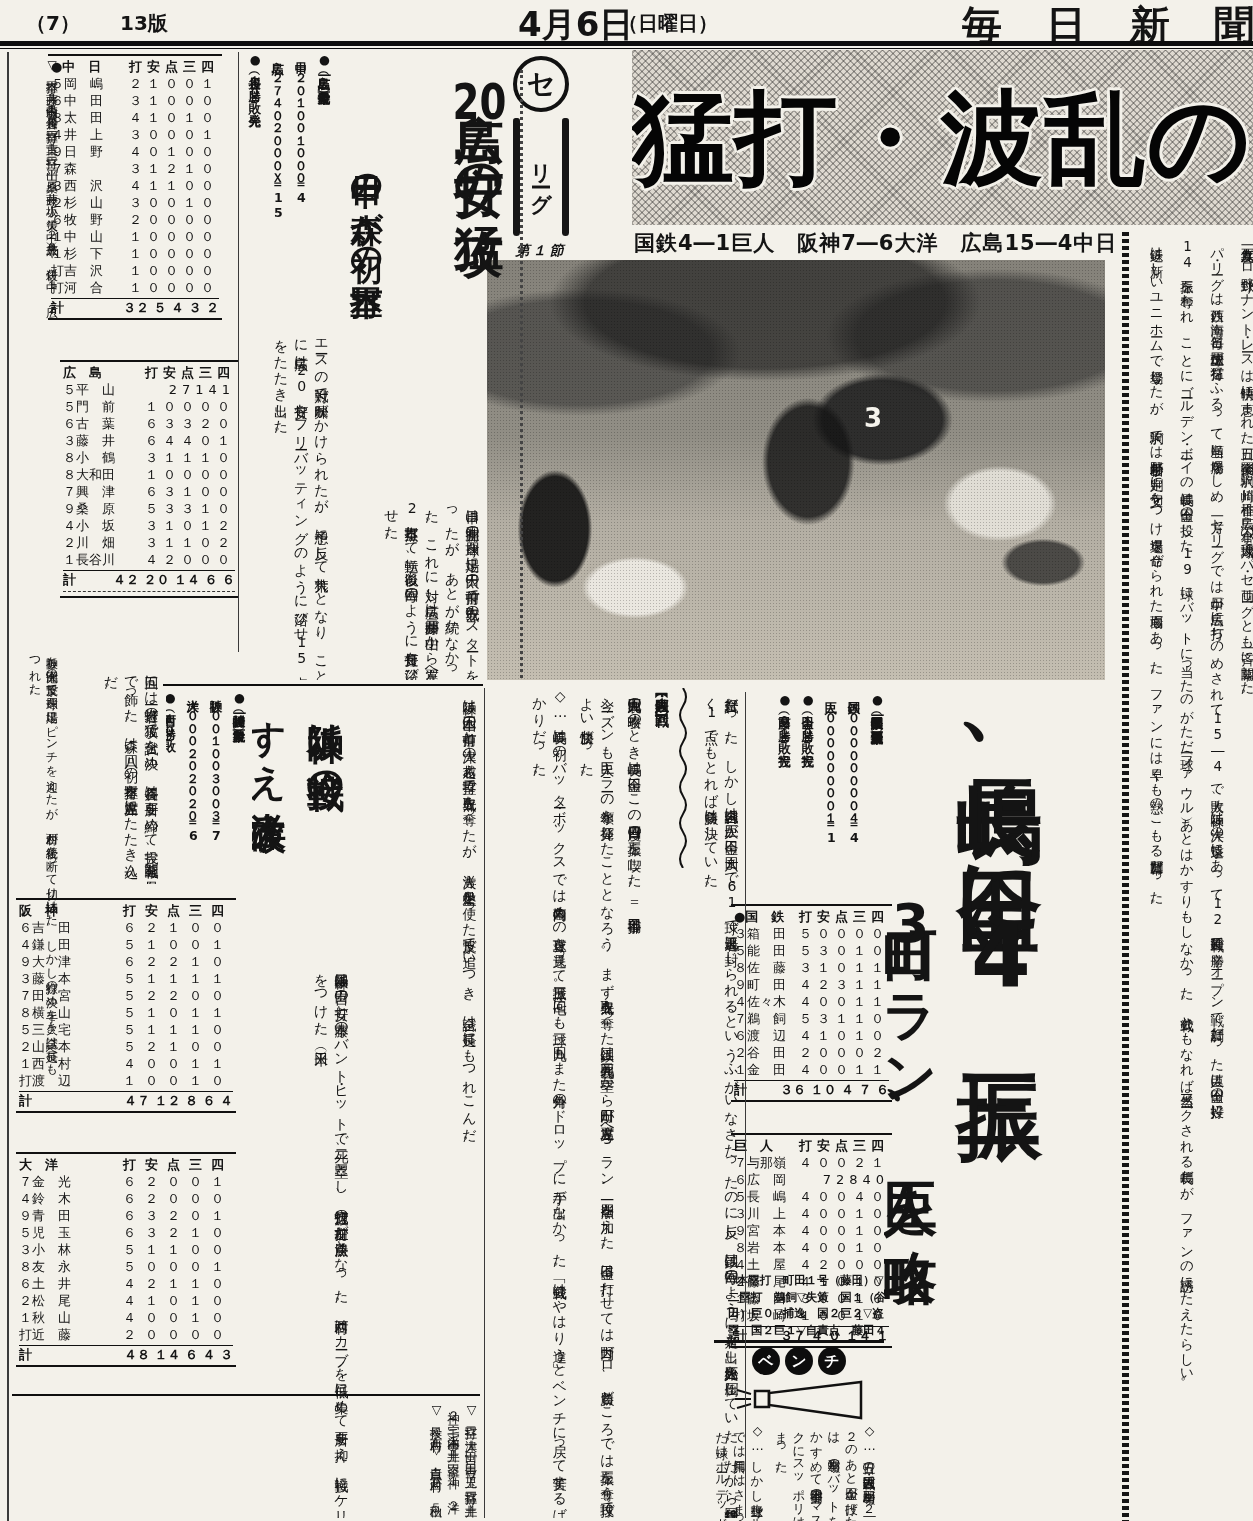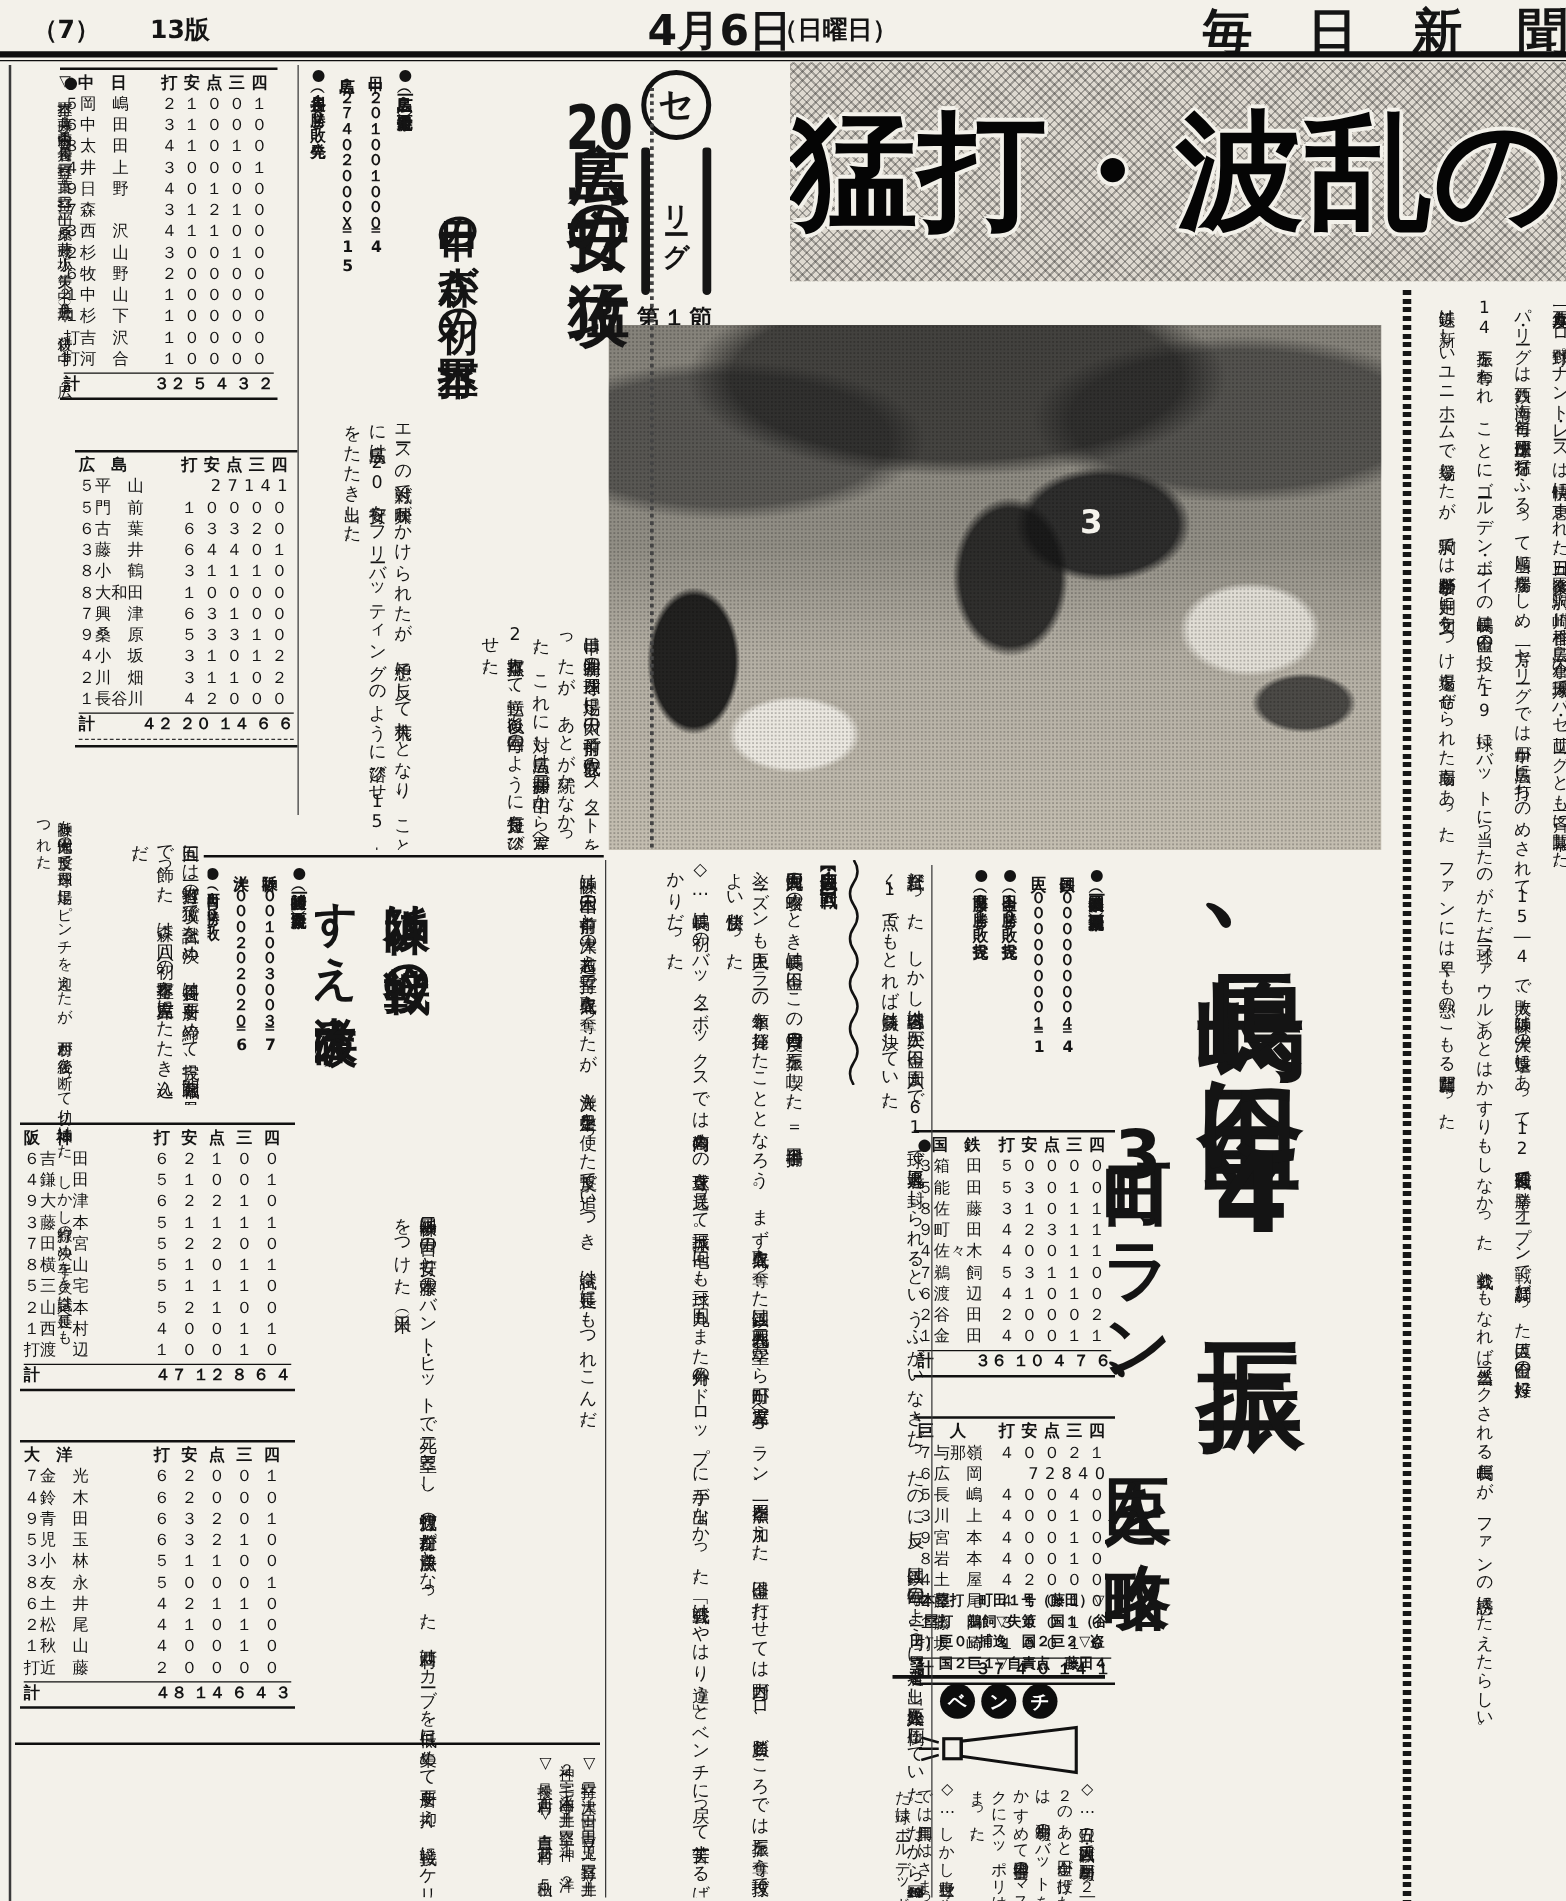--- a/index.html
+++ b/index.html
@@ -29,21 +29,21 @@
     text-shadow:3px 0 #f3f1ea,-3px 0 #f3f1ea,0 3px #f3f1ea,0 -3px #f3f1ea,
                 2px 2px #f3f1ea,-2px -2px #f3f1ea,2px -2px #f3f1ea,-2px 2px #f3f1ea;}
   .scoreline{font-size:21px;font-weight:900;letter-spacing:1px;white-space:nowrap;}
   
   .badge{text-align:center;}
   .badge-circle{width:48px;height:48px;border:4px solid #111;border-radius:50%;margin:0 auto 6px;
     font-size:28px;font-weight:900;line-height:48px;}
   .badge-mid{display:flex;justify-content:center;align-items:stretch;gap:7px;height:118px;}
   .bat{width:7px;background:#151515;border-radius:3px 3px 4px 4px;}
   .badge-league{font-size:21px;font-weight:900;letter-spacing:3px;}
-  .badge-sec{font-size:18px;font-weight:bold;letter-spacing:3px;margin-top:6px;}
+  .badge-sec{font-size:14px;font-weight:bold;letter-spacing:3px;margin-top:6px;font-style:italic;}
   .badge-day{font-size:14px;font-weight:bold;letter-spacing:8px;}
   
   .photo{background:
     radial-gradient(ellipse 60px 95px at 11% 64%, rgba(15,15,15,.88) 0 55%, transparent 62%),
     radial-gradient(ellipse 95px 55px at 24% 78%, rgba(238,235,228,.92) 0 48%, transparent 56%),
     radial-gradient(ellipse 80px 110px at 52% 48%, rgba(22,22,22,.82) 0 50%, transparent 58%),
     radial-gradient(ellipse 130px 85px at 64% 38%, rgba(35,35,35,.9) 0 46%, transparent 54%),
     radial-gradient(ellipse 105px 70px at 83% 58%, rgba(232,229,221,.88) 0 46%, transparent 54%),
     radial-gradient(ellipse 70px 40px at 90% 72%, rgba(30,30,30,.7) 0 50%, transparent 60%),
     radial-gradient(ellipse 300px 110px at 45% 10%, rgba(25,25,25,.62) 0 60%, transparent 72%),
@@ -110,20 +110,21 @@
       <span class="v badge-league">リーグ</span>
       <span class="bat"></span>
     </div>
     <div class="badge-sec">第１節</div>
     <div class="badge-day">５日</div>
   </div>
 
   <div class="abs banner clip" style="left:632px;top:50px;width:621px;height:175px;">
     <span>猛打・波乱の</span>
   </div>
+  <div class="abs scoreline" style="left:634px;top:229px;">国鉄4―1巨人　阪神7―6大洋　広島15―4中日</div>
 
   <div class="abs frame clip" style="left:1122px;top:232px;width:124px;height:1285px;">
     <div class="deco l"></div>
 
     <div class="v clip" style="height:100%;">
       <p>一九五八年度プロ野球ペナント・レースは快晴に恵まれた五日、後楽園、駒沢、川崎、香椎、広島、小倉の六球場でパ・セ両リーグとも一斉に開幕した。</p>
       <p>パ・リーグは西鉄、南海、毎日と上位球団が猛打をふるって順当に勝場をしめ、一方セ・リーグでは中日が広島に打ちのめされて15―4で大敗、阪神は大洋の遠撃にあって12回延長戦で辛勝。オープン戦で好調だった巨人は金田の好投に</p>
       <p>14三振を奪われ、ことにゴールデン・ボーイの長嶋は金田の投じた19球にバットに当ったのがただ一球（ファウル）あとはかすりもしなかった。公式戦ともなれば当然マークされる長嶋だが、ファンの誘惑にたえたらしい。</p>
       <p>近鉄は新しいユニホームで登場したが、駒沢では杉山外野手が判定に文句をつけ退場を命ぜられた場面もあった。ファンには早くも熱のこもる開幕日だった。</p>
     </div>

